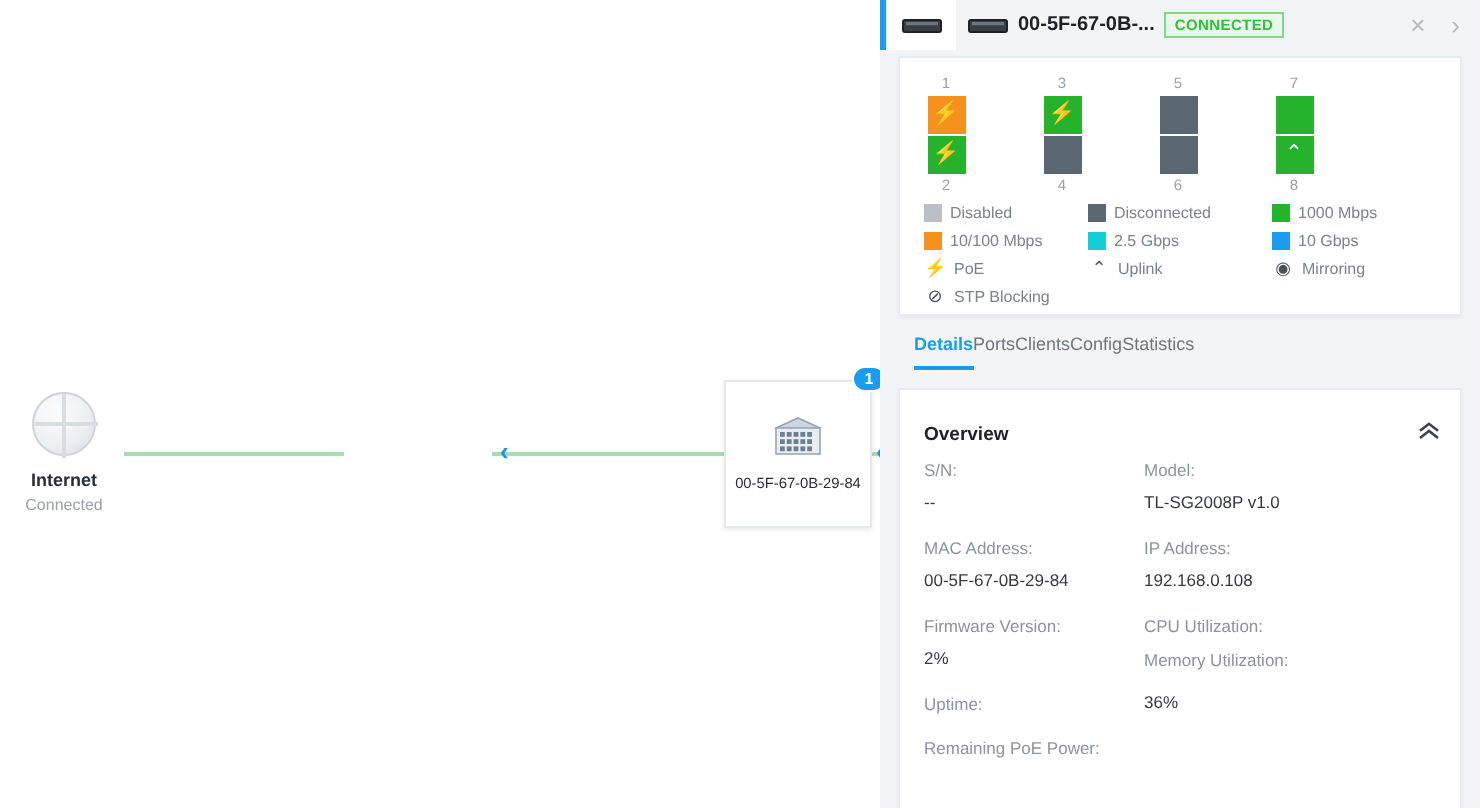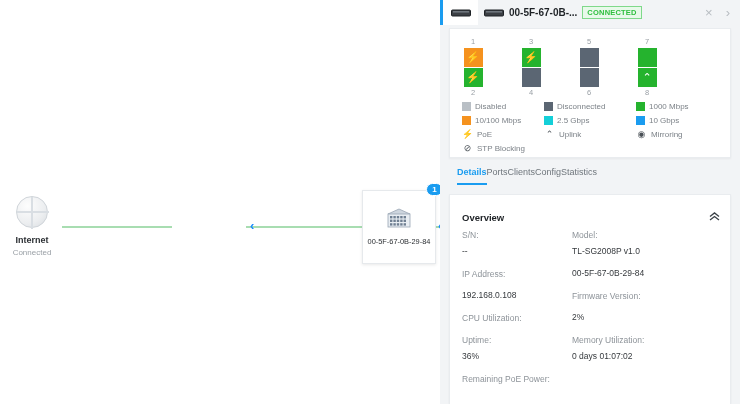--- a/index.html
+++ b/index.html
@@ -348,29 +348,29 @@
             <path d="M1 4.4 L5.5 0.9 L10 4.4" fill="none" stroke="#3c4248" stroke-width="1.3"></path>
             <path d="M1 8 L5.5 4.5 L10 8" fill="none" stroke="#3c4248" stroke-width="1.3"></path>
           </svg>
         </span>
       </div>
       <div id="overview-body">
           <div class="ov-label">S/N:</div>
           <div class="ov-label">Model:</div>
           <div class="ov-value">--</div>
           <div class="ov-value">TL-SG2008P v1.0</div>
+          <div class="ov-label">MAC Address:</div>
           <div class="ov-label">IP Address:</div>
           <div class="ov-value">00-5F-67-0B-29-84</div>
           <div class="ov-value">192.168.0.108</div>
           <div class="ov-label">Firmware Version:</div>
           <div class="ov-label">CPU Utilization:</div>
           <div class="ov-value">2%</div>
+          <div class="ov-label">Memory Utilization:</div>
           <div class="ov-label">Uptime:</div>
-          <div class="ov-label">Memory Utilization:</div>
           <div class="ov-value">36%</div>
-          <div class="ov-value">0 days 01:07:02</div>
           <div class="ov-label">Remaining PoE Power:</div>
           <div class="ov-label"></div>
         </div>
     </div>
 
   </div>
 </div>
 
 </body></html>

